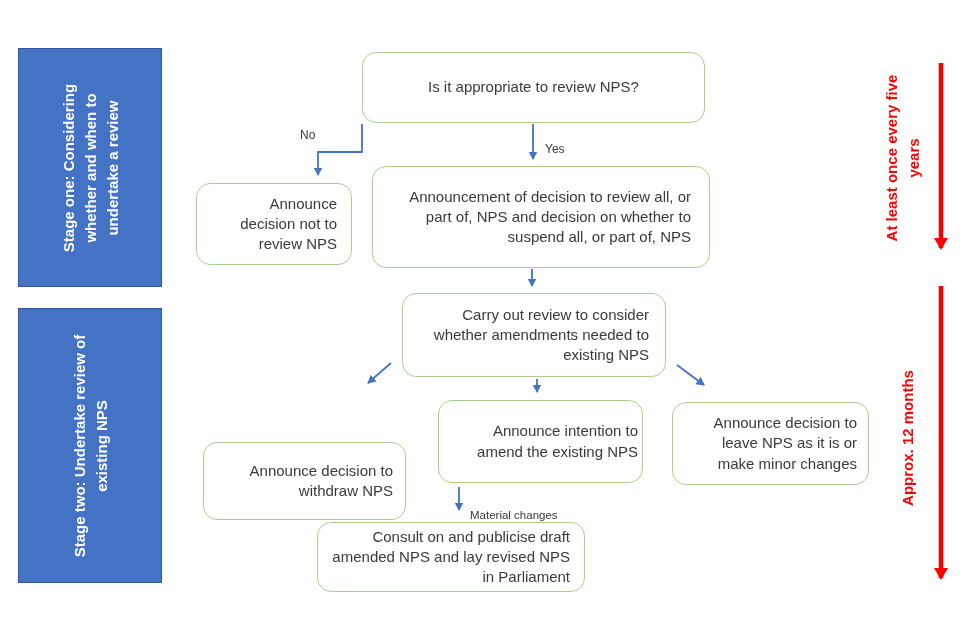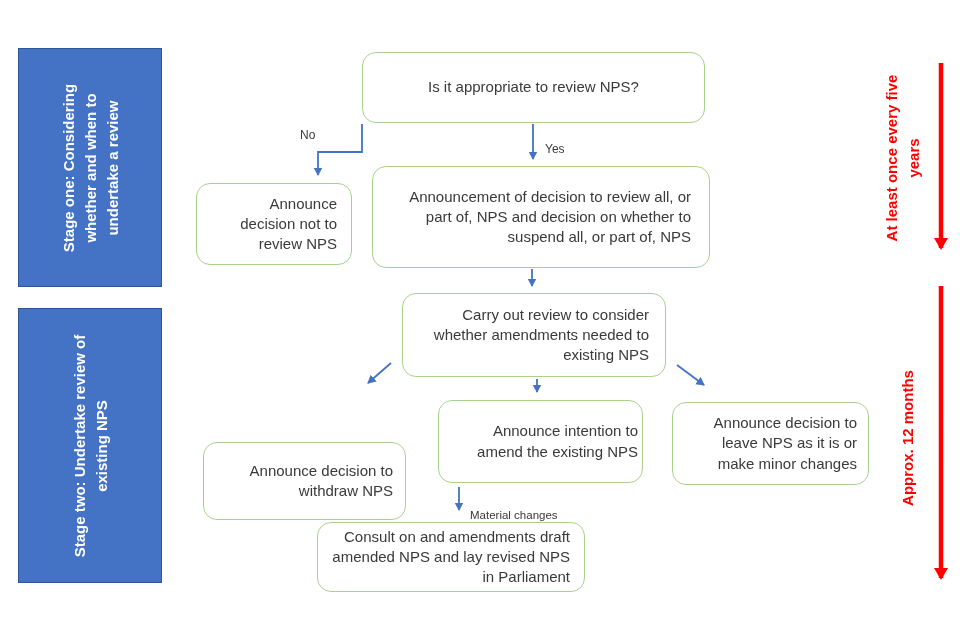--- a/index.html
+++ b/index.html
@@ -99,21 +99,21 @@
 
   <div class="node" style="left:438px;top:400px;width:205px;height:83px;padding:0 4px;">
     <span>Announce intention to amend the existing NPS</span>
   </div>
 
   <div class="node" style="left:672px;top:402px;width:197px;height:83px;padding:8px 11px;">
     <span>Announce decision to leave NPS as it is or make minor changes</span>
   </div>
 
   <div class="node" style="left:317px;top:522px;width:268px;height:70px;padding:0 14px;">
-    <span>Consult on and amendments draft amended NPS and lay revised NPS in Parliament</span>
+    <span>Consult on and publicise draft amended NPS and lay revised NPS in Parliament</span>
   </div>
 
   <div class="edge-label" style="left:300px;top:128px;">No</div>
   <div class="edge-label" style="left:545px;top:142px;">Yes</div>
   <div class="edge-label small" style="left:470px;top:509px;">Material changes</div>
 
   <div class="redlabel redlabel1">At least once every five years</div>
   <div class="redlabel redlabel2">Approx. 12 months</div>
 
 </div>

